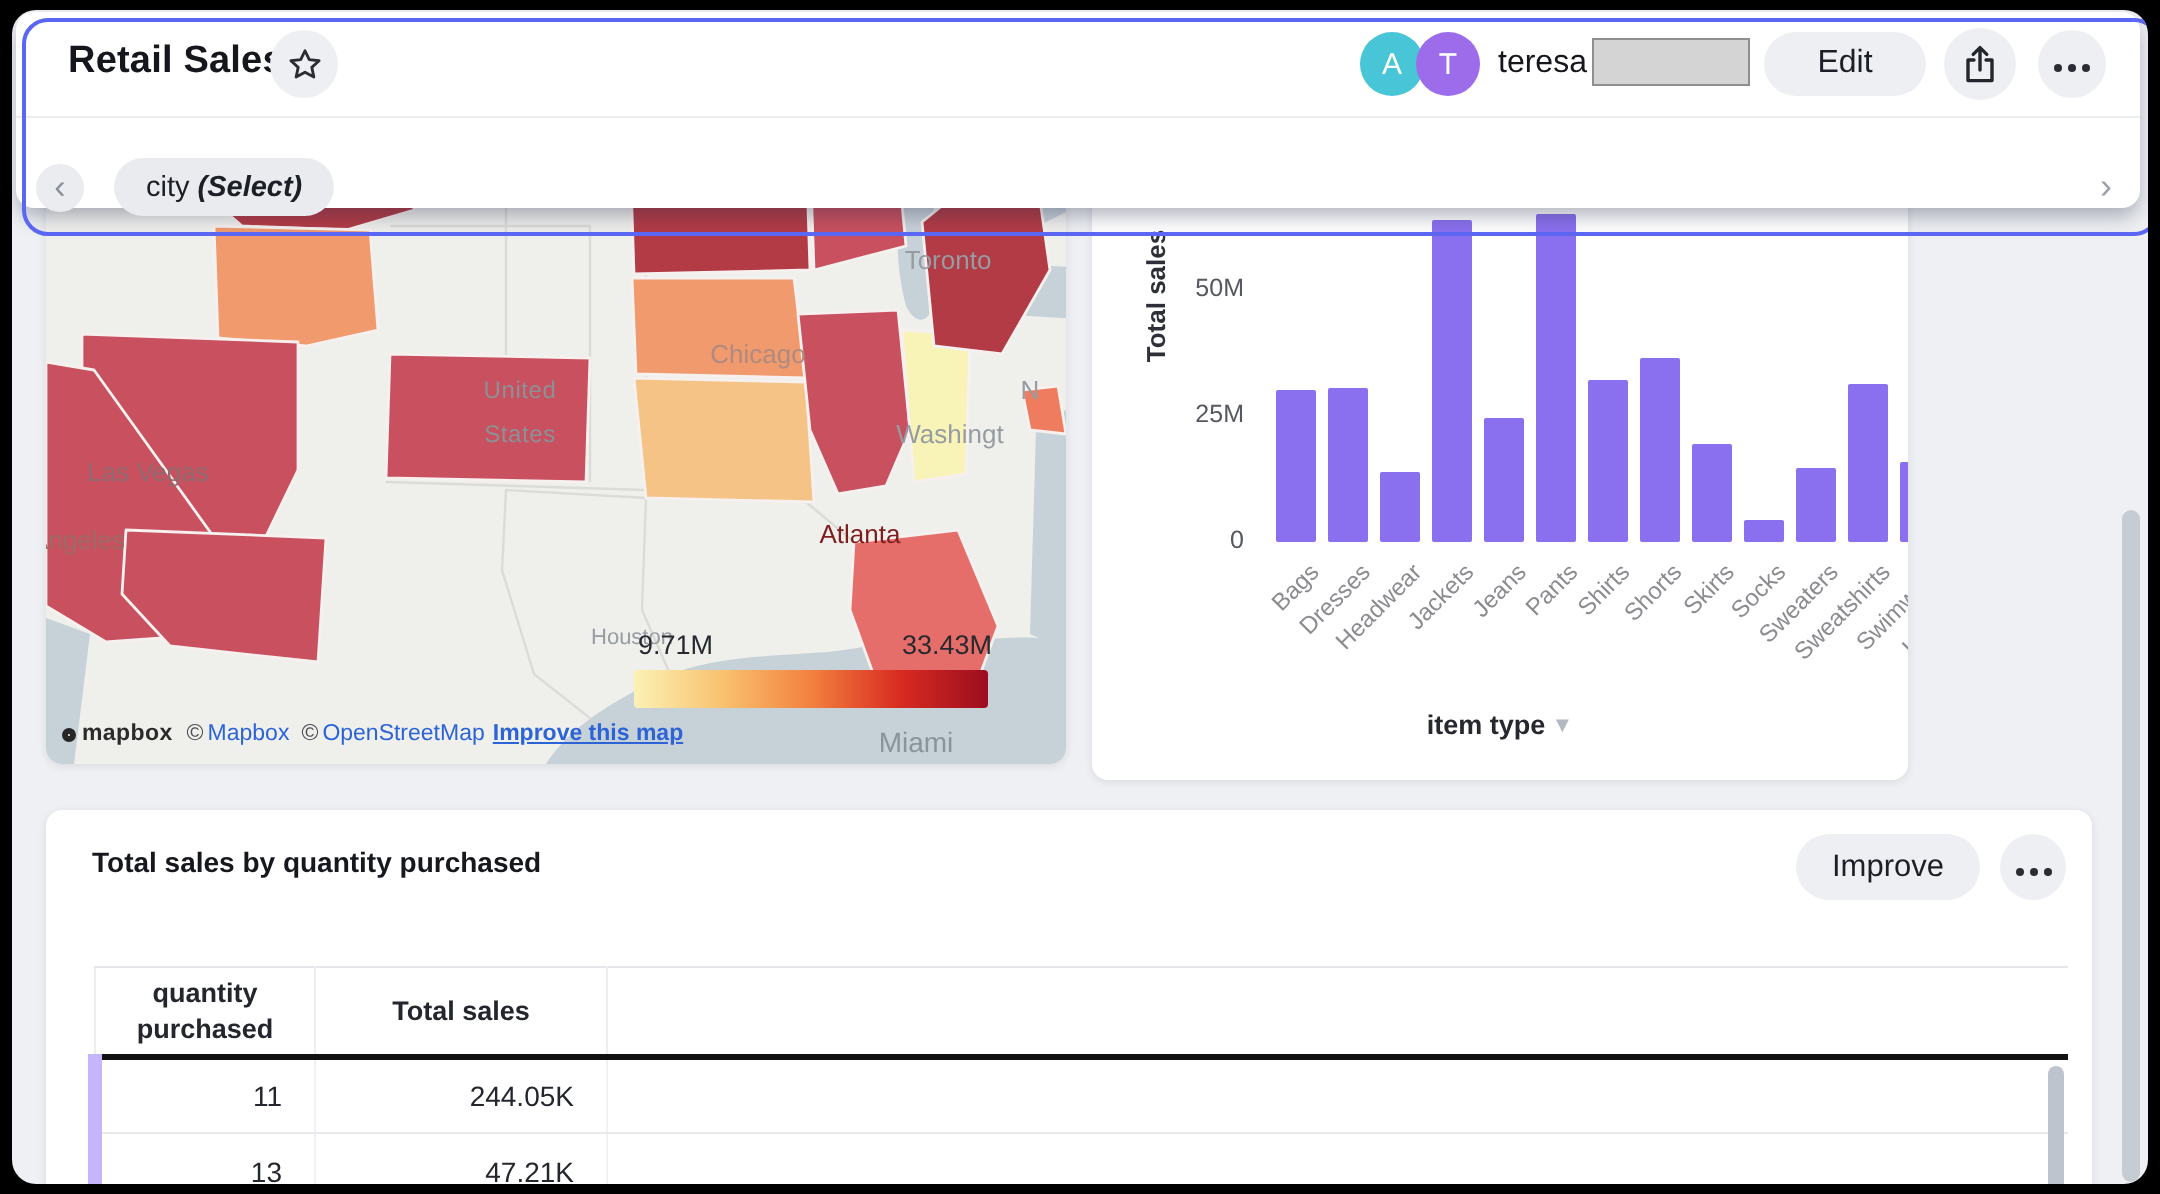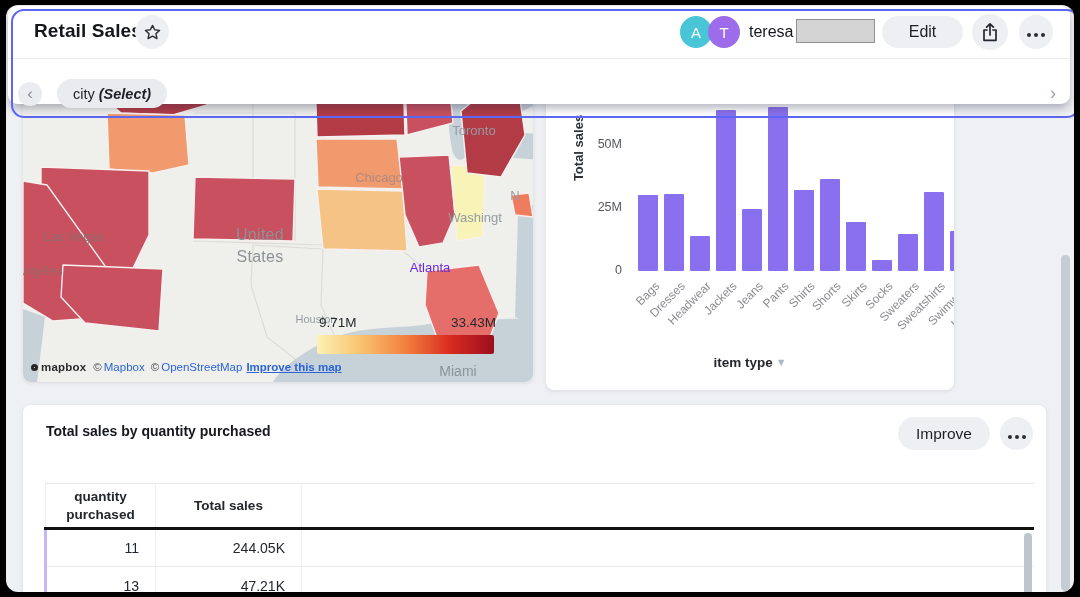--- a/index.html
+++ b/index.html
@@ -36,22 +36,22 @@
   
   .card { position:absolute; background:#fff; border-radius:8px; box-shadow:0 1px 4px rgba(25,30,50,.10); z-index:1; }
   .map-card { left:17px; top:60px; width:510px; height:317px; overflow:hidden; }
   .chart-card { left:540px; top:60px; width:408px; height:325px; overflow:hidden; }
   .table-card { left:17px; top:400px; width:1023px; height:200px; }
 
   
   .map-wrap { position:absolute; inset:0; }
   .map-wrap svg { display:block; }
   .map-label { position:absolute; transform:translate(-50%,-50%); font-size:13px; color:#969ca1; white-space:nowrap; }
-  .map-label.big { font-size:16px; color:#8c9196; letter-spacing:.3px;margin-top:40px; }
-  .map-label.on-red { color:#6d28d9; }
+  .map-label.big { font-size:12px; color:#8c9196; letter-spacing:.3px; }
+  .map-label.on-red { color:#7f1d1d; }
   .map-label.dim { color:#8a949b; }
   .legend-min { position:absolute; left:296px; top:250px; font-size:13.5px; color:#26292e; }
   .legend-max { position:absolute; left:428px; top:250px; font-size:13.5px; color:#26292e; }
   .legend-grad { position:absolute; left:294px; top:270px; width:177px; height:19px; border-radius:2px; }
   .attribution { position:absolute; left:8px; top:296px; display:flex; align-items:center; font-size:11.5px; color:#333; }
   .mb-circ { width:7px; height:7px; border:3.5px solid #262626; border-radius:50%; background:#fff; margin-right:3px; }
   .mb-word { font-weight:700; color:#2b2b2b; letter-spacing:.2px; margin-right:5px; font-size:11.5px; }
   .attr-copy { color:#4c4f54; margin:0 2px; }
   .attr-link { color:#2c64d8; text-decoration:none; margin-right:4px; }
   .attr-link.bold { font-weight:700;text-decoration:underline; }
@@ -69,21 +69,21 @@
   
   .tc-title { position:absolute; left:23px; top:18px; font-size:14px; font-weight:700; color:#16181e; }
   .explore-btn { position:absolute; left:875px; top:12px; width:92px; height:33px; border-radius:17px; background:#edeff3; border:none; font-size:15.5px; color:#1c1f26; font-family:inherit; cursor:pointer; }
   .more-btn-card { left:977px; top:12px; width:33px; height:33px; }
   .sales-table { position:absolute; left:21px; top:78px; width:990px; border-collapse:collapse; table-layout:fixed; }
   .sales-table th { height:45px; font-size:13.5px; font-weight:700; color:#23262c; text-align:center; background:#fff;
      border-top:1px solid #e4e6e9; border-bottom:3px solid #111; line-height:1.3; }
   .sales-table th.c1 { width:110px; border-left:1px solid #eceef0; border-right:1px solid #eceef0; }
   .sales-table th.c2 { width:146px; border-right:1px solid #eceef0; }
   .sales-table td { height:38px; font-size:14px; color:#23262c; text-align:right; padding-right:16px; border-bottom:1px solid #e8eaed; background:#fff; }
-  .sales-table td:first-child { border-left:3px solid #c4b5fd; border-right:1px solid #f0f1f3; }
+  .sales-table td:first-child { border-left:7px solid #c4b5fd; border-right:1px solid #f0f1f3; }
   .sales-table td:nth-child(2) { border-right:1px solid #f0f1f3; }
   .sales-table td.spacer { padding:0; }
 
   
   .page-scrollbar { position:absolute; left:1055px; top:250px; width:9px; height:336px; border-radius:5px; background:#c6ccd4; z-index:6; }
   .table-scrollbar { position:absolute; left:1001px; top:128px; width:8px; height:72px; border-radius:4px; background:#bdc4cd; }
 
   .icon-svg { display:block; }
 </style>
 </head>

